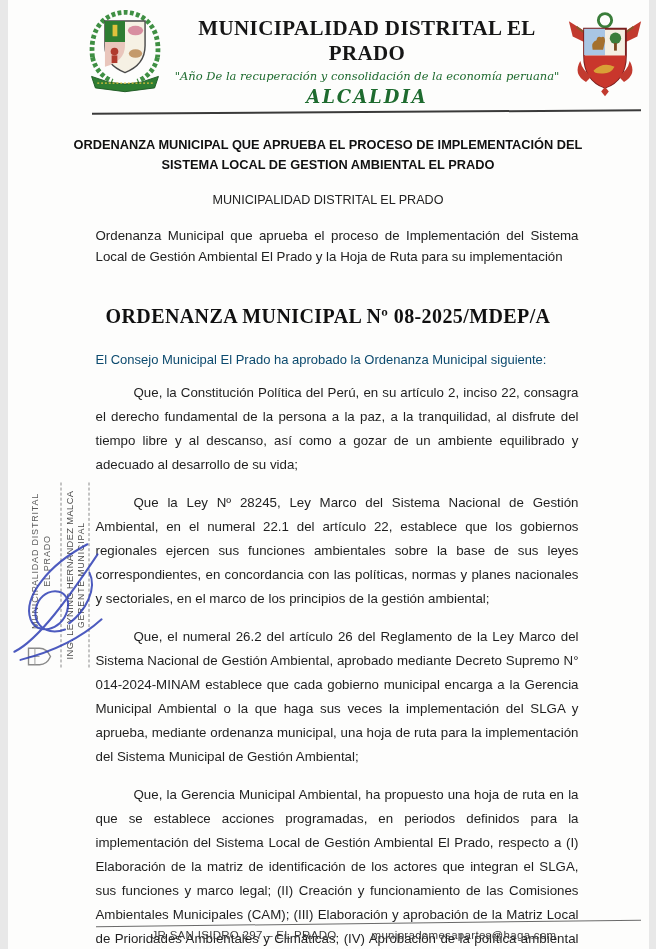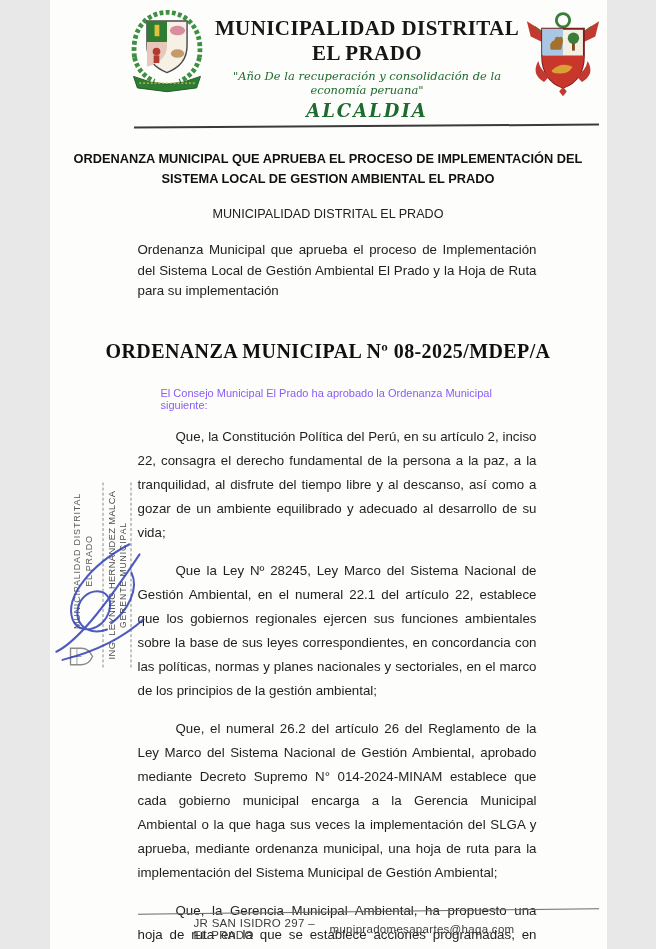--- a/index.html
+++ b/index.html
@@ -1,17 +1,17 @@
 <!DOCTYPE html>
 <html><head>
 <meta charset="utf-8">
 <style>
   html,body{margin:0;padding:0;background:#e8e8e8;}
   .page{
-    position:relative;width:557px;height:949px;margin:0 auto;
+    position:relative;width:641px;height:949px;margin:0 auto;
     background:#fdfdfc;overflow:hidden;
     font-family:"Liberation Sans",sans-serif;color:#1c1c1c;
   }
   
   .header{display:flex;align-items:flex-start;padding:6px 6px 0 74px;}
   .crest{flex:0 0 auto;}
   .header-center{flex:1 1 auto;text-align:center;padding-top:10px;}
   .muni-title{
     font-family:"Liberation Serif",serif;font-weight:bold;font-size:21px;
     letter-spacing:.4px;color:#161616;transform:scaleY(1.02);
@@ -37,21 +37,21 @@
     font-weight:bold;font-size:12.8px;line-height:1.6;color:#111;
   }
   .doc-subtitle{margin-top:17px;text-align:center;font-size:12.6px;color:#222;}
   .lead-par{
     margin:19px 70px 0 88px;text-align:justify;font-size:13.3px;line-height:1.55;color:#222;
   }
   .ord-number{
     margin-top:38px;text-align:center;font-family:"Liberation Serif",serif;
     font-weight:bold;font-size:20px;letter-spacing:.4px;color:#101010;
   }
-  .approval-line{margin:24px 70px 0 111px;font-size:11px;color:#8b5cf6;}
+  .approval-line{margin:24px 70px 0 88px;font-size:13px;color:#0c4a6e;}
   .considerando{margin:20px 70px 0 88px;font-weight:bold;font-size:13.2px;color:#111;}
   
   .body-par{
     margin:14px 70px 0 88px;text-align:justify;text-indent:38px;
     font-size:13.3px;line-height:24px;color:#1f1f1f;
   }
   
   .stamp-rotor{
     position:absolute;left:-42px;top:543px;width:185px;height:64px;
     transform:rotate(-90deg);transform-origin:center;

